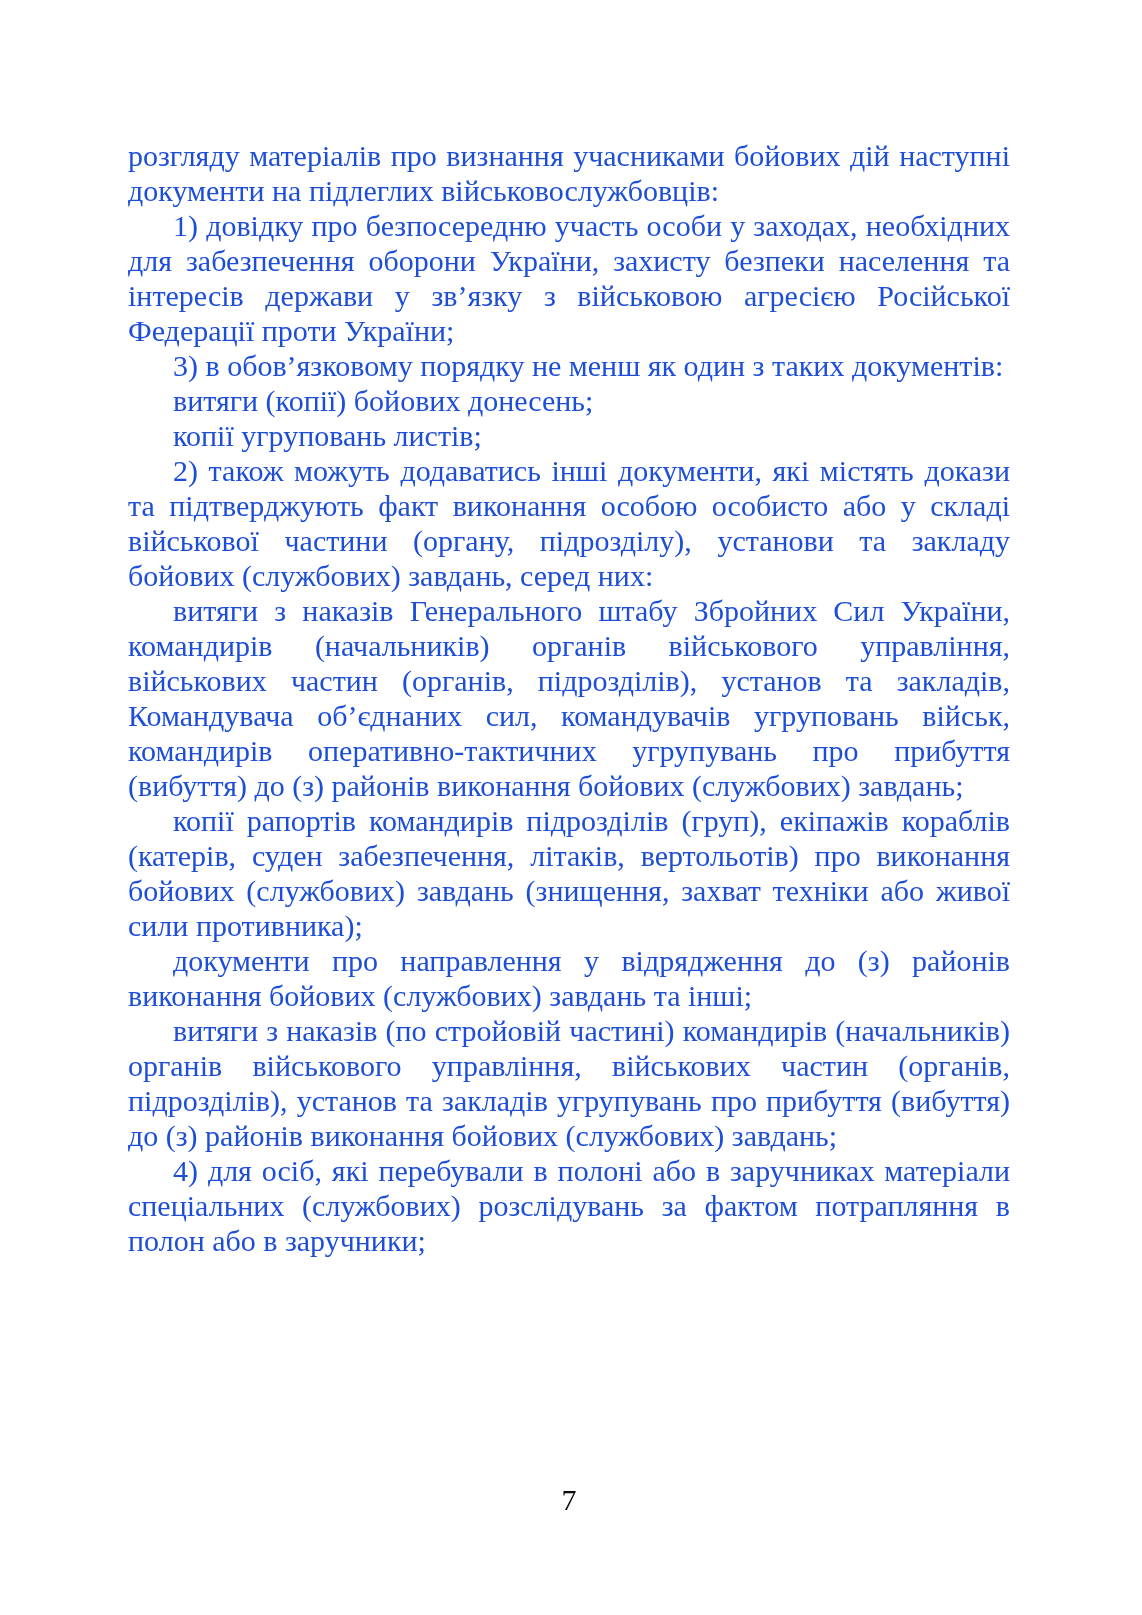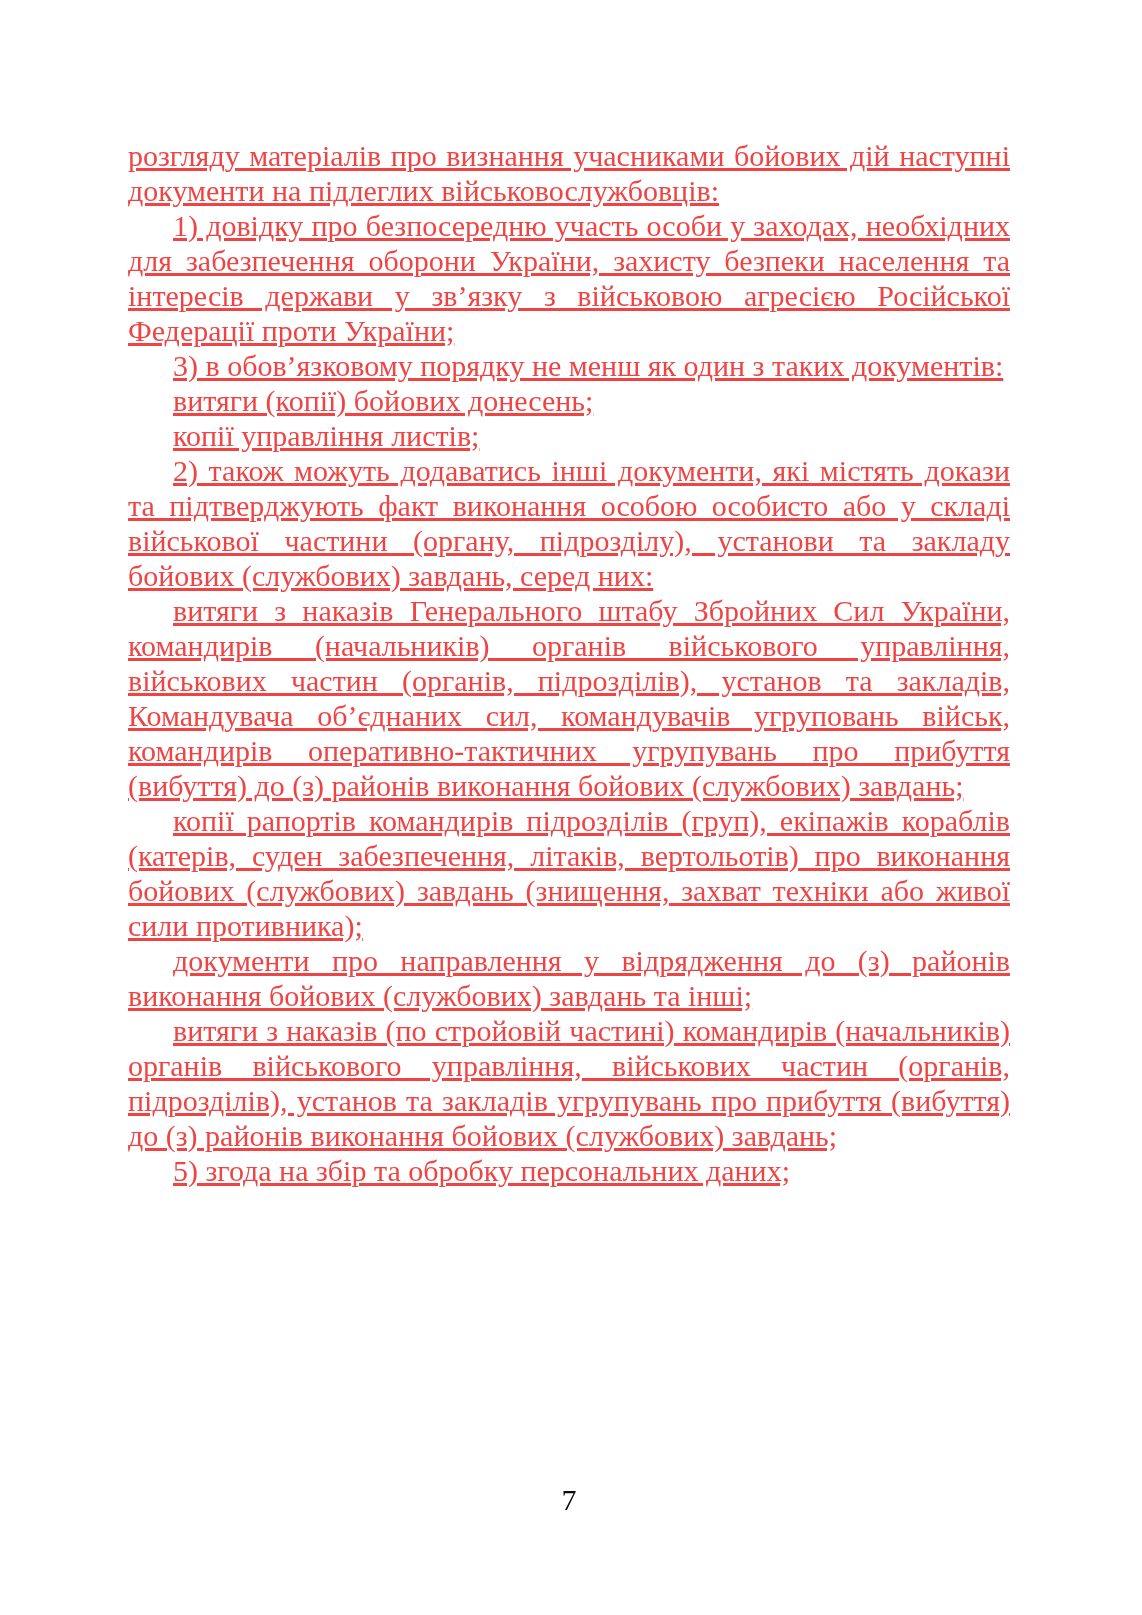--- a/index.html
+++ b/index.html
@@ -18,22 +18,21 @@
   }
   .text-block {
     position: absolute;
     left: 128px;
     top: 138px;
     width: 882px;
     font-size: 30px;
     line-height: 35px;
     text-align: justify;
     text-justify: inter-word;
-    color: #ef4444;
-    text-decoration: underline;
+    color: #1d4ed8;
   }
   .text-block p {
     margin: 0;
     padding: 0;
     text-indent: 45px;
   }
   .text-block p.no-indent {
     text-indent: 0;
   }
   .page-footer {
@@ -50,24 +49,24 @@
 </head>
 <body>
 
 <div class="page">
 
   <div class="text-block">
     <p class="no-indent">розгляду матеріалів про визнання учасниками бойових дій наступні документи на підлеглих військовослужбовців:</p>
     <p>1) довідку про безпосередню участь особи у заходах, необхідних для забезпечення оборони України, захисту безпеки населення та інтересів держави у зв’язку з військовою агресією Російської Федерації проти України;</p>
     <p>3) в обов’язковому порядку не менш як один з таких документів:</p>
     <p>витяги (копії) бойових донесень;</p>
-    <p>копії управління листів;</p>
+    <p>копії угруповань листів;</p>
     <p>2) також можуть додаватись інші документи, які містять докази та підтверджують факт виконання особою особисто або у складі військової частини (органу, підрозділу), установи та закладу бойових (службових) завдань, серед них:</p>
     <p>витяги з наказів Генерального штабу Збройних Сил України, командирів (начальників) органів військового управління, військових частин (органів, підрозділів), установ та закладів, Командувача об’єднаних сил, командувачів угруповань військ, командирів оперативно-тактичних угрупувань про прибуття (вибуття) до (з) районів виконання бойових (службових) завдань;</p>
     <p>копії рапортів командирів підрозділів (груп), екіпажів кораблів (катерів, суден забезпечення, літаків, вертольотів) про виконання бойових (службових) завдань (знищення, захват техніки або живої сили противника);</p>
     <p>документи про направлення у відрядження до (з) районів виконання бойових (службових) завдань та інші;</p>
     <p>витяги з наказів (по стройовій частині) командирів (начальників) органів військового управління, військових частин (органів, підрозділів), установ та закладів угрупувань про прибуття (вибуття) до (з) районів виконання бойових (службових) завдань;</p>
-    <p>5) згода на збір та обробку персональних даних;</p>
+    <p>4) для осіб, які перебували в полоні або в заручниках матеріали спеціальних (службових) розслідувань за фактом потрапляння в полон або в заручники;</p>
   </div>
 
   <div class="page-footer">7</div>
 
 </div>
 
 </body></html>

